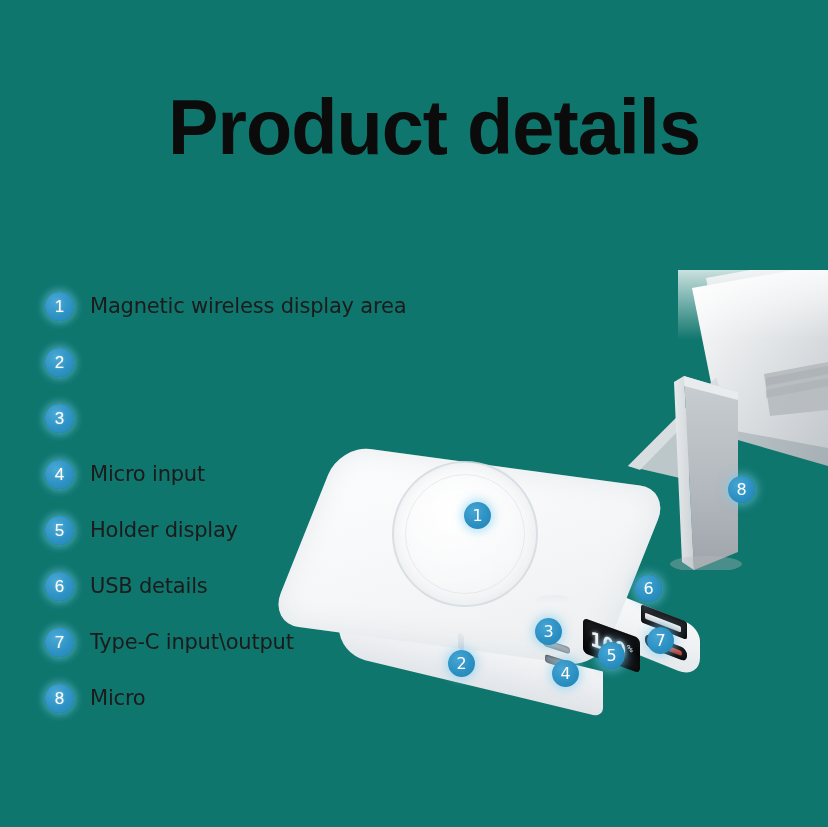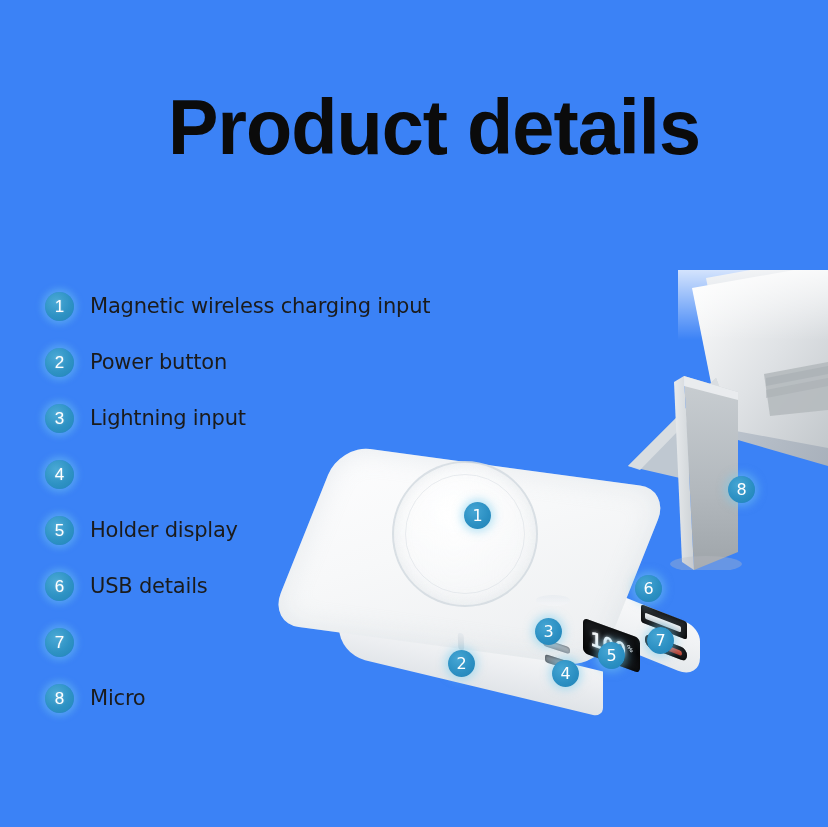--- a/index.html
+++ b/index.html
@@ -9,21 +9,21 @@
     height: 827px;
     background: #ffffff;
     font-family: "Liberation Sans", sans-serif;
     overflow: hidden;
   }
 
   #page {
     position: relative;
     width: 828px;
     height: 827px;
-    background: #3b82f6;
+    background: #0f766e;
   }
 
   
   #title {
     position: absolute;
     left: 168px;
     top: 88px;
     font-family: "Liberation Sans", sans-serif;
     font-size: 78px;
     font-weight: bold;
@@ -337,49 +337,49 @@
 <body>
 
 <div id="page">
 
   <div id="title">Product details</div>
 
   <div id="legend">
 
     <div class="legend-row">
       <span class="badge">1</span>
-      <span class="legend-label">Magnetic wireless charging input</span>
+      <span class="legend-label">Magnetic wireless display area</span>
     </div>
 
     <div class="legend-row">
       <span class="badge">2</span>
-      <span class="legend-label">Power button</span>
     </div>
 
     <div class="legend-row">
       <span class="badge">3</span>
-      <span class="legend-label">Lightning  input</span>
     </div>
 
     <div class="legend-row">
       <span class="badge">4</span>
+      <span class="legend-label">Micro input</span>
     </div>
 
     <div class="legend-row">
       <span class="badge">5</span>
       <span class="legend-label">Holder display</span>
     </div>
 
     <div class="legend-row">
       <span class="badge">6</span>
       <span class="legend-label">USB details</span>
     </div>
 
     <div class="legend-row">
       <span class="badge">7</span>
+      <span class="legend-label">Type-C input\output</span>
     </div>
 
     <div class="legend-row">
       <span class="badge">8</span>
       <span class="legend-label">Micro</span>
     </div>
 
   </div>
 
   <div id="photo">

